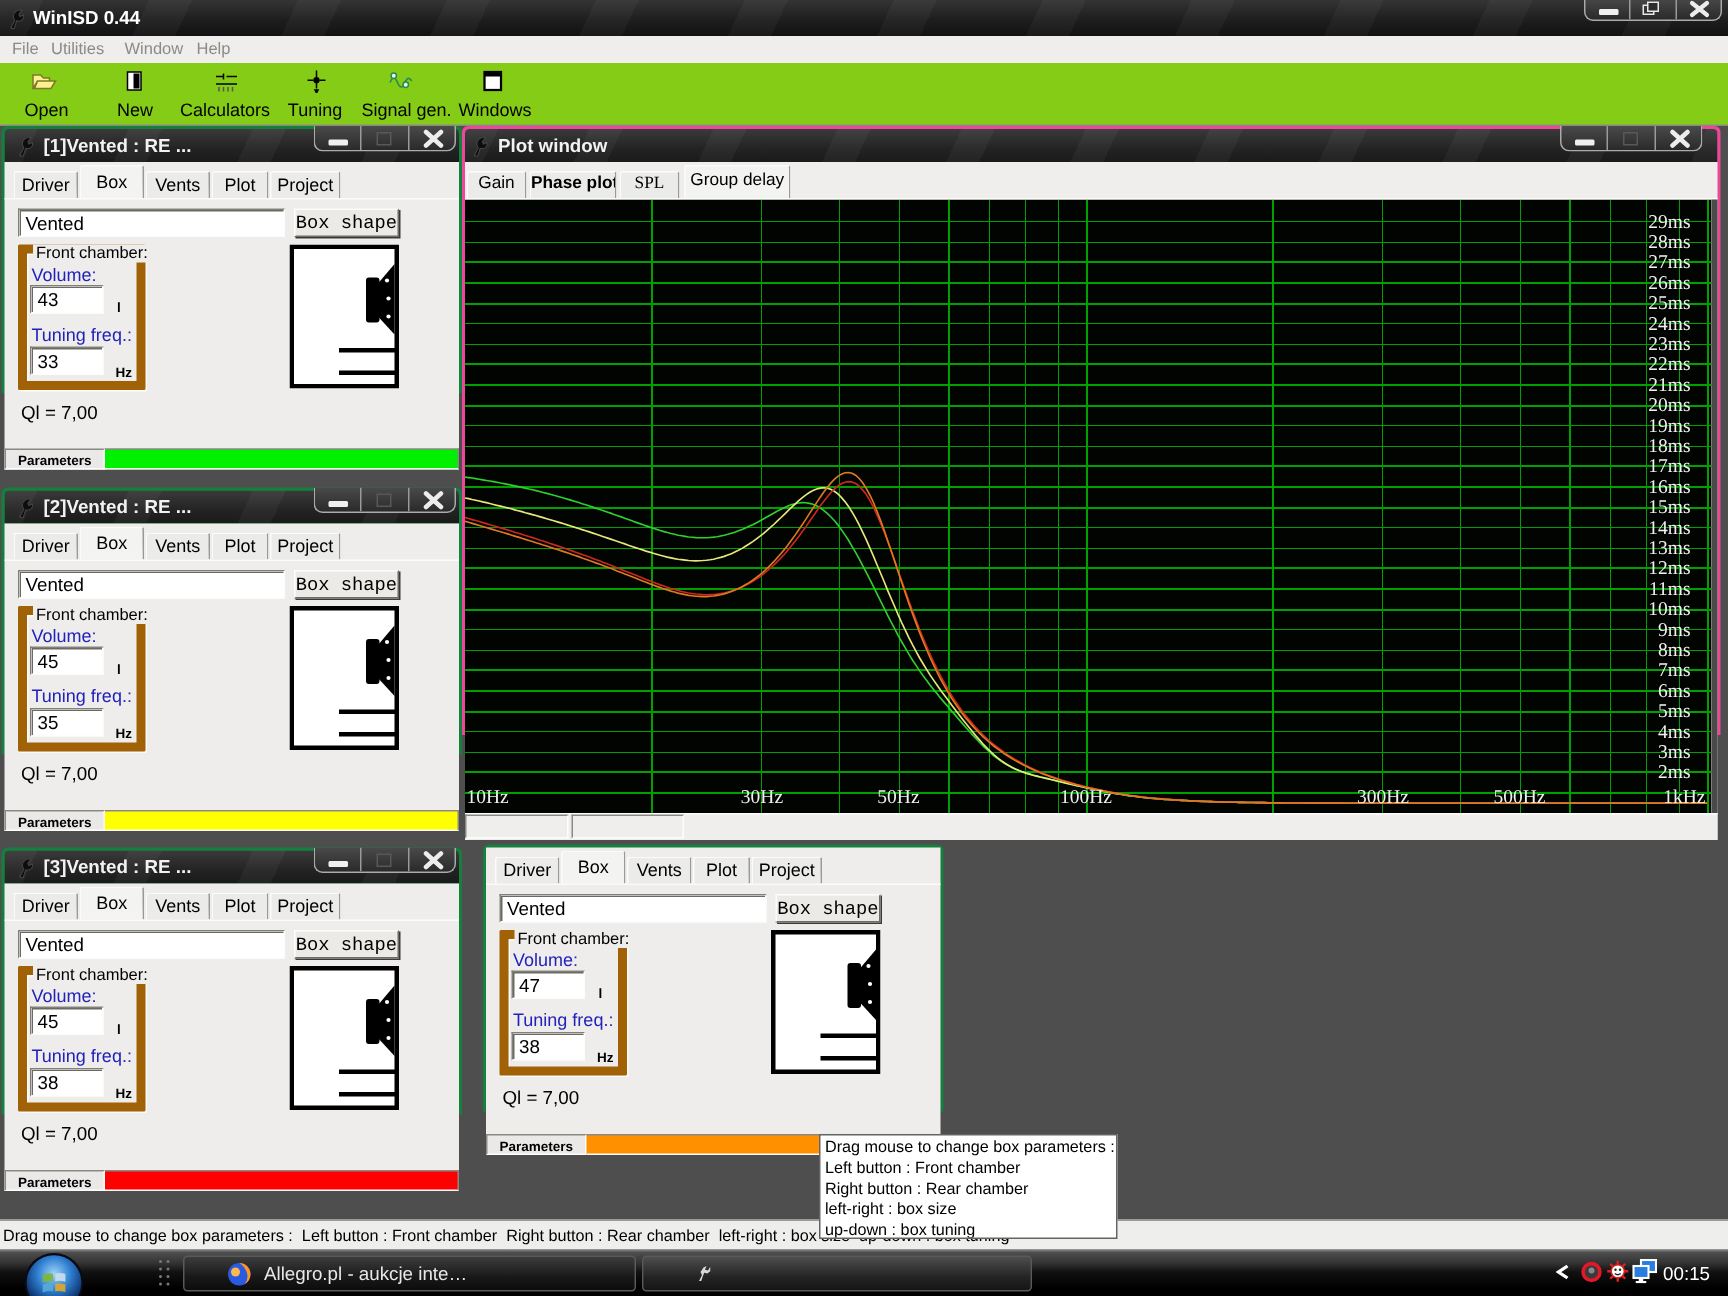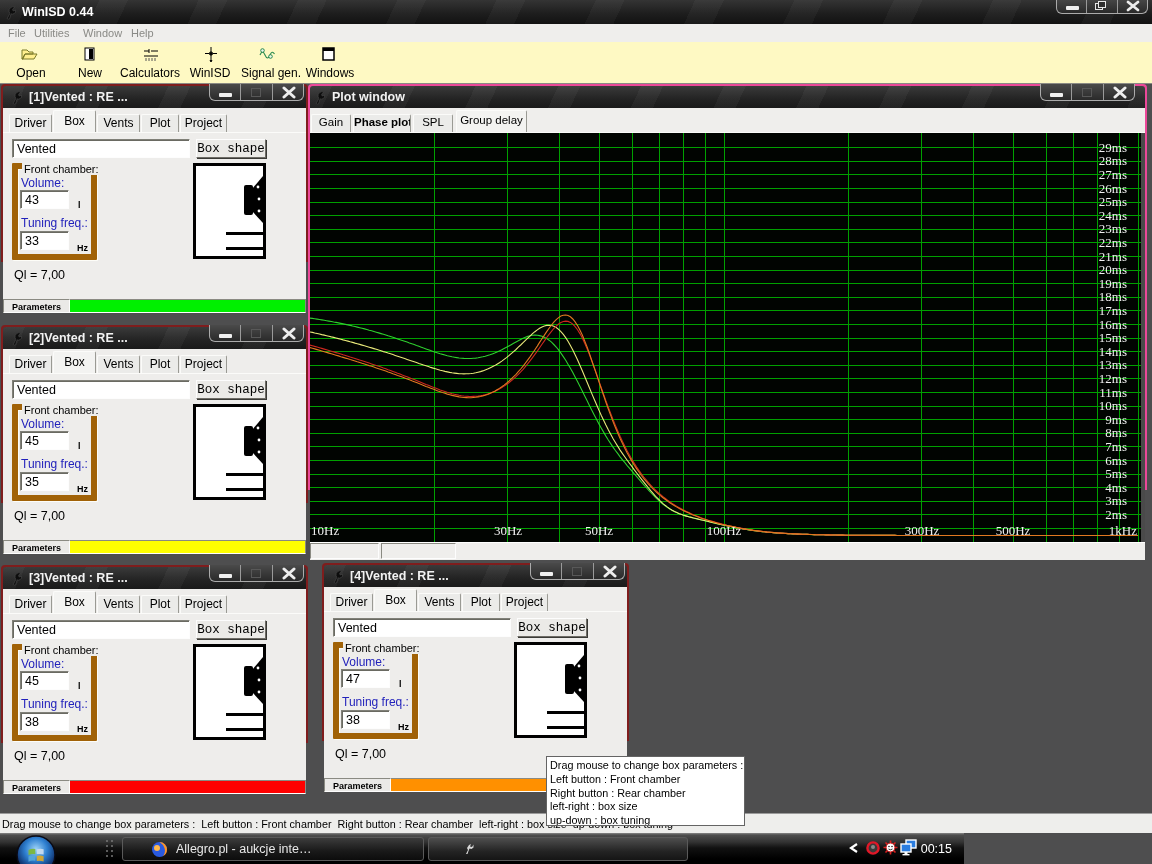--- a/index.html
+++ b/index.html
@@ -8,21 +8,21 @@
 
 #maintitle { position:absolute; left:0; top:0; width:1152px; height:24px;
   background:
    repeating-linear-gradient(115deg, rgba(255,255,255,0.035) 0 26px, rgba(255,255,255,0) 26px 90px),
    linear-gradient(#343434, #1e1e1e 55%, #121212);
   color:#fff; }
 #maintitle .ttext { position:absolute; left:22px; top:5px; font-size:12.5px; font-weight:bold; }
 #menubar { position:absolute; left:0; top:24px; width:1152px; height:18px; background:#efeeec;
   font-size:11px; color:#8a8a86; }
 #menubar span { position:absolute; top:3px; }
-#toolbar { position:absolute; left:0; top:42px; width:1152px; height:42px; background:#fef9c3;
+#toolbar { position:absolute; left:0; top:42px; width:1152px; height:42px; background:#84cc16;
   border-bottom:1px solid #8a8a84; }
 .tblbl { position:absolute; top:24px; font-size:12px; color:#000; transform:translateX(-50%); }
 .tbico { position:absolute; top:4px; transform:translateX(-50%); }
 
 
 .ctitle { position:relative; height:22px;
   background:
    repeating-linear-gradient(115deg, rgba(255,255,255,0.04) 0 20px, rgba(255,255,255,0) 20px 75px),
    linear-gradient(#3a3a3a, #232323 60%, #1a1a1a);
   border-radius:3px 3px 0 0; }
@@ -33,21 +33,21 @@
   background:linear-gradient(#4a4a4a,#2a2a2a); display:flex; overflow:hidden; }
 .tb { flex:1; border-right:1px solid #9a9a9a; position:relative; }
 .tb:last-child { border-right:none; }
 .tmin { position:absolute; left:9px; top:9px; width:13px; height:4px; background:#f0f0f0; border-radius:1px; }
 .tmax { position:absolute; left:10px; top:4px; width:10px; height:9px; border:1px solid #585858; }
 
 
 #mdi { position:absolute; left:0; top:84px; width:1152px; height:729px; background:#4e4e4f; }
 
 
-.cwin { position:absolute; width:307px; height:178px; background:#7f1d1d;
+.cwin { position:absolute; width:307px; height:178px; background:#15803d;
   border-radius:4px 4px 0 0; padding:2px; }
 .cclient { position:relative; width:303px; height:205px; background:#eeedeb; }
 .tab { position:absolute; top:6px; height:18px; padding-top:1px; font-size:12px; text-align:center;
   background:#ebebe9; border:1px solid #9a9a94; border-bottom:none; border-radius:2px 2px 0 0;
   border-left-color:#fbfbf9; border-top-color:#fbfbf9; white-space:nowrap; overflow:hidden; z-index:1; }
 .tab.sel { top:2px; height:22px; padding-top:3px; background:#f3f3f1; z-index:2; }
 .tabline { position:absolute; left:0; top:24px; width:303px; height:1px; background:#fbfbf9; }
 .field { position:absolute; background:#fff; border:1px solid #808078; border-bottom-color:#fdfdfd;
   border-right-color:#fdfdfd; box-shadow:inset 1px 1px 0 #6a6a62; font-size:12.5px; padding:2px 0 0 4px; color:#000; }
 .vented { left:9px; top:31px; width:178px; height:19px; }
@@ -87,21 +87,21 @@
 
 
 
 #tooltip { position:absolute; left:546px; top:672px; width:199px; height:70px; background:#fff;
   border:1px solid #646464; font-size:10.8px; color:#000; line-height:13.8px; padding:2px 0 0 3px;
   z-index:50; white-space:nowrap; overflow:hidden; }
 
 
 #statusbar { position:absolute; left:0; top:813px; width:1152px; height:20px; background:#eeeeec;
   border-top:1px solid #9a9a9a; font-size:10.8px; color:#000; padding:4px 0 0 2px; }
-#taskbar { position:absolute; left:0; top:833px; width:964px; height:31px;
+#taskbar { position:absolute; left:0; top:833px; width:1152px; height:31px;
   background:linear-gradient(#888 0, #4e4e4e 2px, #333 9px, #111 15px, #000 26px); overflow:hidden; }
 .task { position:absolute; top:4px; height:24px; border-radius:3px; border:1px solid #5a5a5a;
   background:linear-gradient(#3c3c3c, #191919 60%, #0c0c0c); color:#e8e8e8; font-size:12.5px; }
 .task .tklbl { position:absolute; top:4px; }
 #tray { position:absolute; right:0; top:0; height:31px; color:#fff; }
 #clock { position:absolute; right:12px; top:9px; font-size:12.5px; color:#fff; }
 </style></head>
 <body>
 <div id="maintitle">
  <span class="wicon" style="left:5px;top:5px;"><svg width="14" height="15">
@@ -155,21 +155,21 @@
       <circle cx="4.5" cy="4.5" r="1.8" fill="#eaf6ea" stroke="#2a8a50"></circle>
       <circle cx="12.5" cy="10.5" r="1.8" fill="#eaf6ea" stroke="#2a8a50"></circle>
     </svg>
  <svg class="tbico" style="left:329px;" width="16" height="16">
       <rect x="2" y="2" width="11" height="12" fill="#fff" stroke="#000" stroke-width="1.5"></rect>
       <rect x="2" y="2" width="11" height="3" fill="#000"></rect>
     </svg>
  <span class="tblbl" style="left:31px;">Open</span>
  <span class="tblbl" style="left:90px;">New</span>
  <span class="tblbl" style="left:150px;">Calculators</span>
- <span class="tblbl" style="left:210px;">WinISD</span>
+ <span class="tblbl" style="left:210px;">Tuning</span>
  <span class="tblbl" style="left:271px;">Signal gen.</span>
  <span class="tblbl" style="left:330px;">Windows</span>
 </div>
 
 <div id="mdi">
 <div id="plotwin">
  <div class="ctitle">
         <span class="wicon" style="left:4px;"><svg width="14" height="15">
             <path d="M2.2 13.5 L4.8 8.6 L4.0 6.6 Q3.6 4.2 5.6 2.6 Q7.6 1.2 9.8 1.8 L7.6 4.4 L8.2 6.0 L10.6 5.0 Q11.2 7.4 9.2 8.6 Q7.6 9.5 6.1 8.9 L4.6 13.8 Q3.4 14.6 2.2 13.5 Z" fill="#0d0d0d" stroke="#454545" stroke-width="0.7"></path>
           </svg></span>
@@ -184,21 +184,21 @@
           <div class="tb">
             <svg style="position:absolute;left:9px;top:2px;" width="14" height="13">
               <path d="M2 2 L12 11 M12 2 L2 11" stroke="#ededed" stroke-width="3" stroke-linecap="round"></path>
             </svg>
           </div>
 </div>
       </div>
  <div id="plotclient">
   <div class="tab" style="left:1px;width:40px;">Gain</div>
         <div class="tab" style="left:43px;width:58px;font-weight:bold;">Phase plot</div>
-        <div class="tab" style="left:103px;width:40px;">SPL</div>
+        <div class="tab" style="left:103px;width:40px;font-family:Liberation Serif, serif;">SPL</div>
         <div class="tab sel" style="left:146px;width:71px;">Group delay</div>
   <div class="tabline" style="top:24px;"></div>
   <svg class="plotsvg" width="831" height="409">
 <rect width="831" height="409" fill="#010401"></rect>
 <g stroke="#00a000" stroke-width="1" shape-rendering="crispEdges">
 <line x1="124.5" y1="0" x2="124.5" y2="409"></line>
 <line x1="197.5" y1="0" x2="197.5" y2="409"></line>
 <line x1="249.5" y1="0" x2="249.5" y2="409"></line>
 <line x1="289.5" y1="0" x2="289.5" y2="409"></line>
 <line x1="322.5" y1="0" x2="322.5" y2="409"></line>
@@ -454,39 +454,20 @@
             <rect x="33" y="84" width="38" height="3" fill="#000"></rect>
           </svg></div>
 <div class="ql">Ql = 7,00</div>
 <div class="pbar">
           <div class="plab">Parameters</div>
           <div class="pfill" style="background:#ff0000;"></div>
         </div>
 </div>
 </div>
     <div class="cwin" style="left:322px;top:479px;">
-<div class="ctitle">
-        <span class="wicon"><svg width="14" height="15">
-            <path d="M2.2 13.5 L4.8 8.6 L4.0 6.6 Q3.6 4.2 5.6 2.6 Q7.6 1.2 9.8 1.8 L7.6 4.4 L8.2 6.0 L10.6 5.0 Q11.2 7.4 9.2 8.6 Q7.6 9.5 6.1 8.9 L4.6 13.8 Q3.4 14.6 2.2 13.5 Z" fill="#0d0d0d" stroke="#454545" stroke-width="0.7"></path>
-          </svg></span>
-        <span class="ttext">[4]Vented : RE ...</span>
-        <div class="tbtns" style="right:2px;">
-<div class="tb">
-            <div class="tmin"></div>
-          </div>
-          <div class="tb">
-            <div class="tmax"></div>
-          </div>
-          <div class="tb">
-            <svg style="position:absolute;left:9px;top:2px;" width="14" height="13">
-              <path d="M2 2 L12 11 M12 2 L2 11" stroke="#ededed" stroke-width="3" stroke-linecap="round"></path>
-            </svg>
-          </div>
-</div>
-      </div>
 <div class="cclient">
 <div class="tab" style="left:6px;width:43px;">Driver</div>
         <div class="tab sel" style="left:50px;width:43px;">Box</div>
         <div class="tab" style="left:94px;width:43px;">Vents</div>
         <div class="tab" style="left:138px;width:38px;">Plot</div>
         <div class="tab" style="left:177px;width:47px;">Project</div>
 <div class="tabline"></div>
 <div class="field vented">Vented</div>
 <div class="btn boxshape">Box shape</div>
 <div class="grp">

